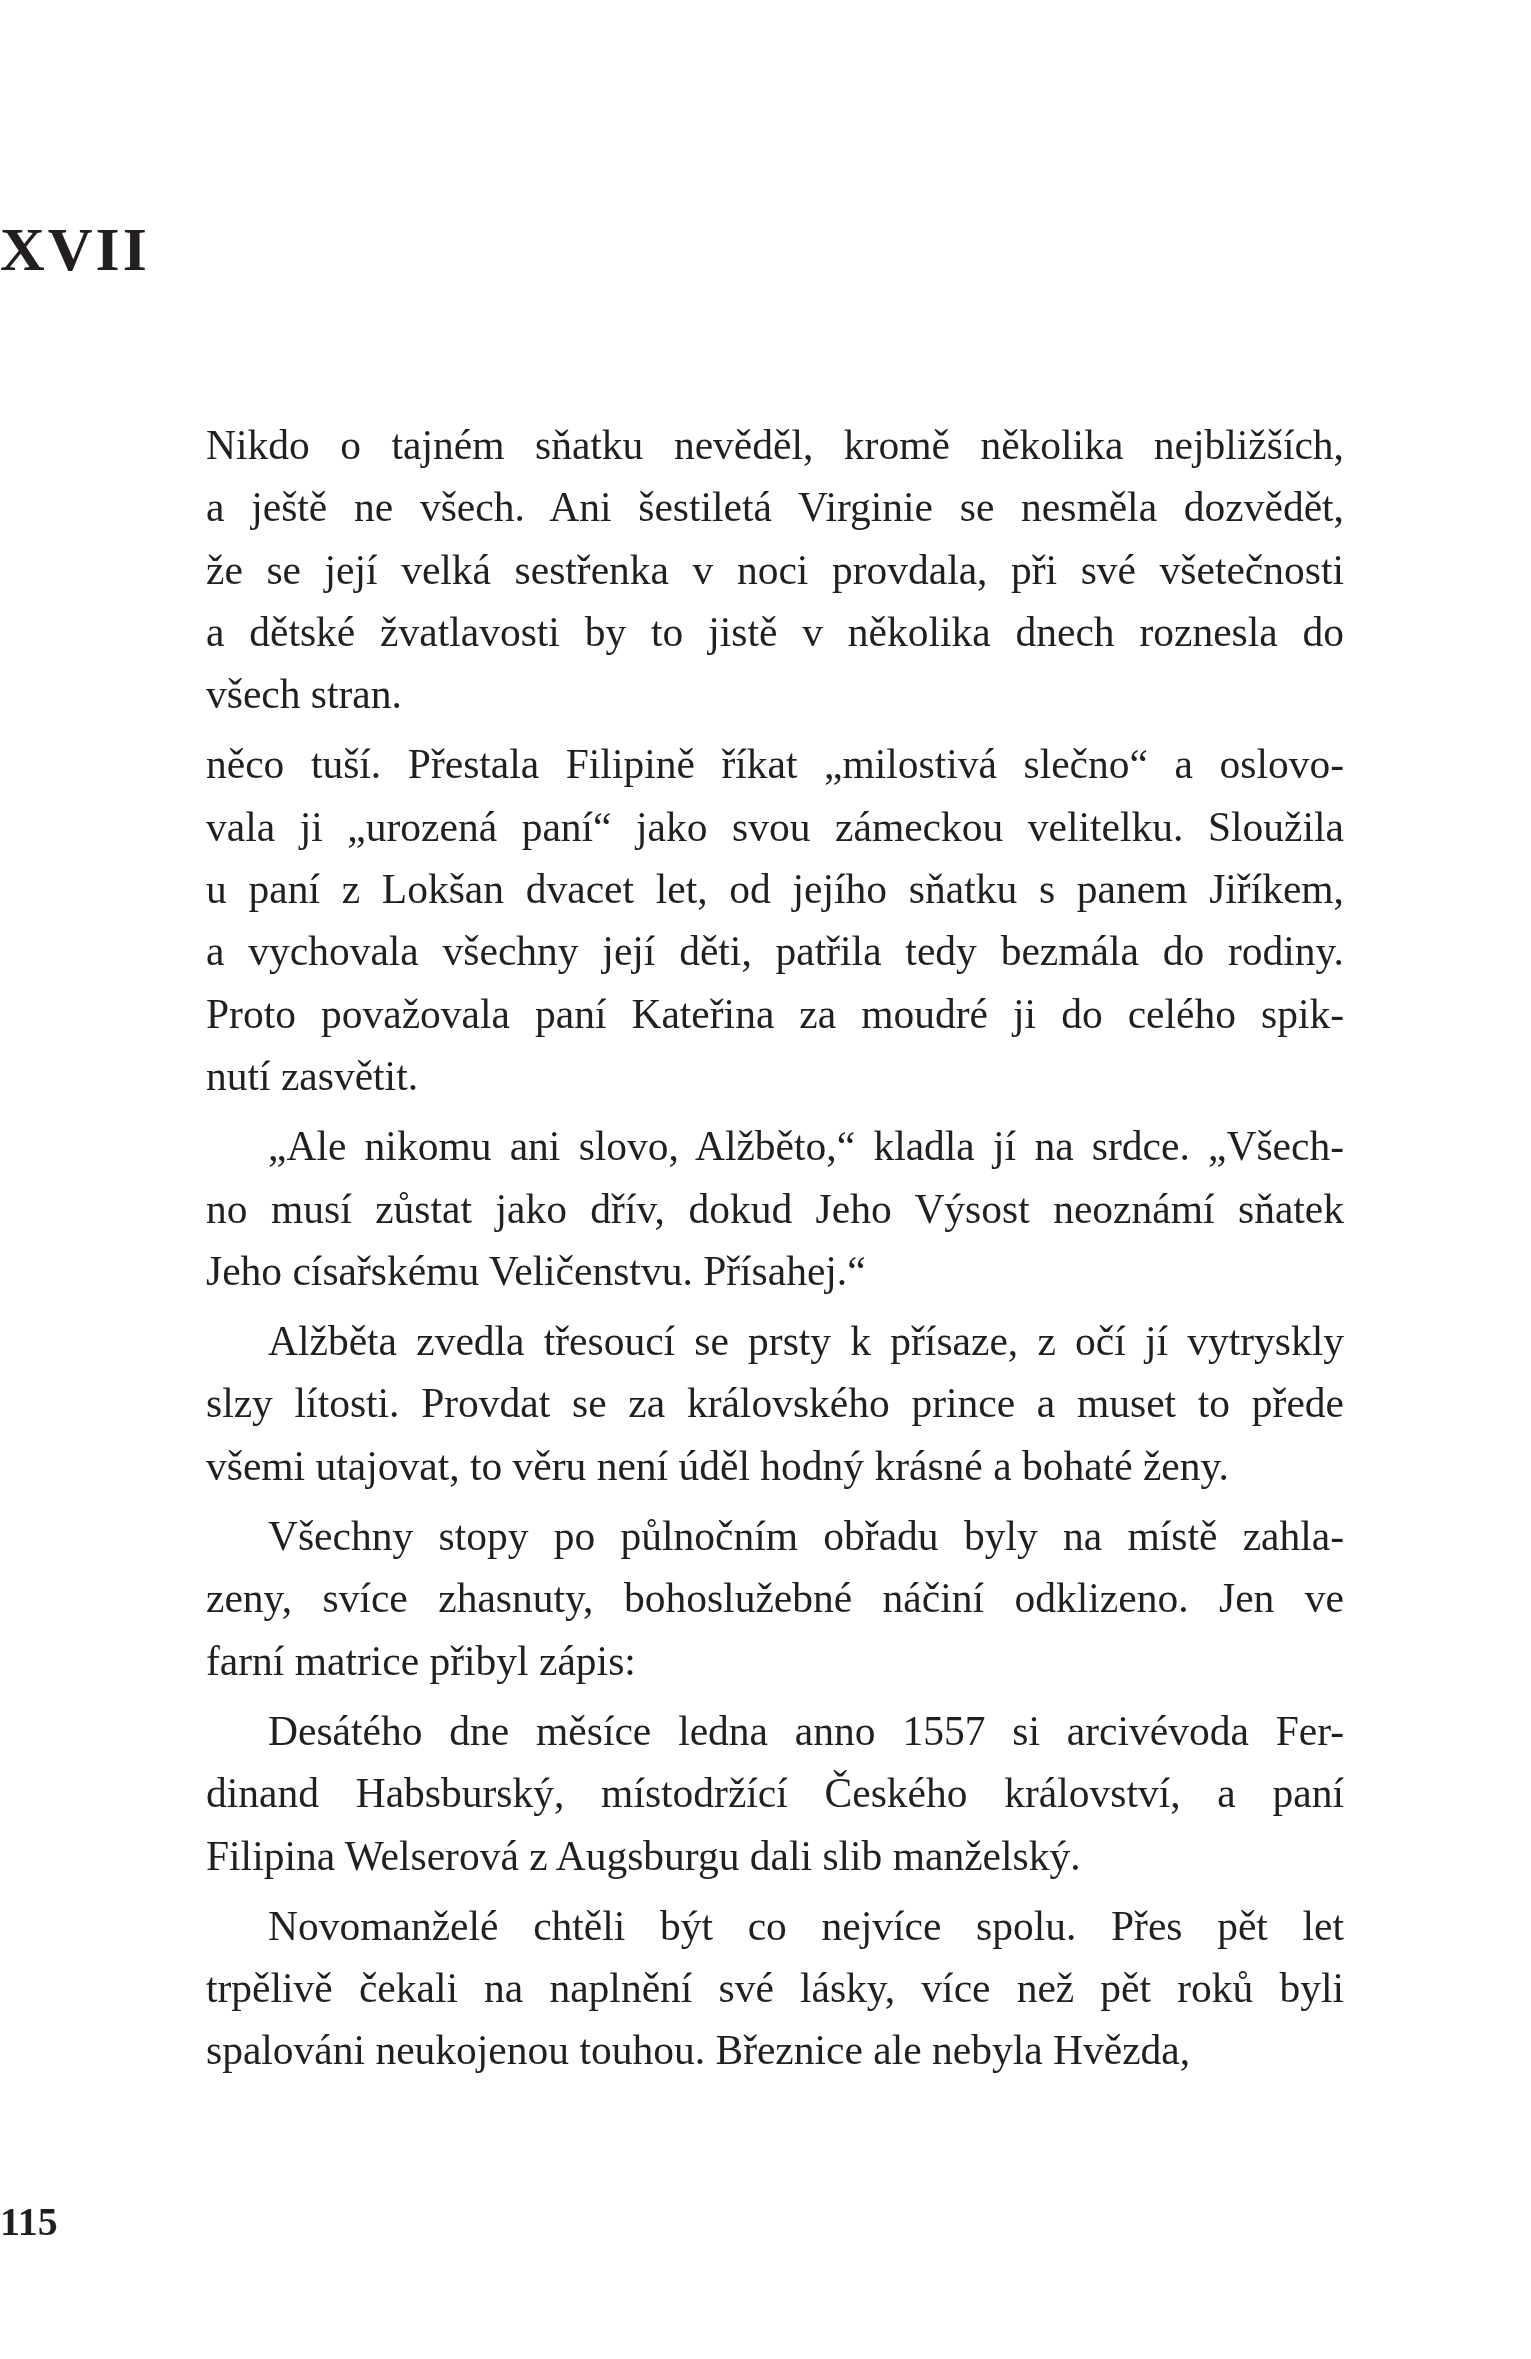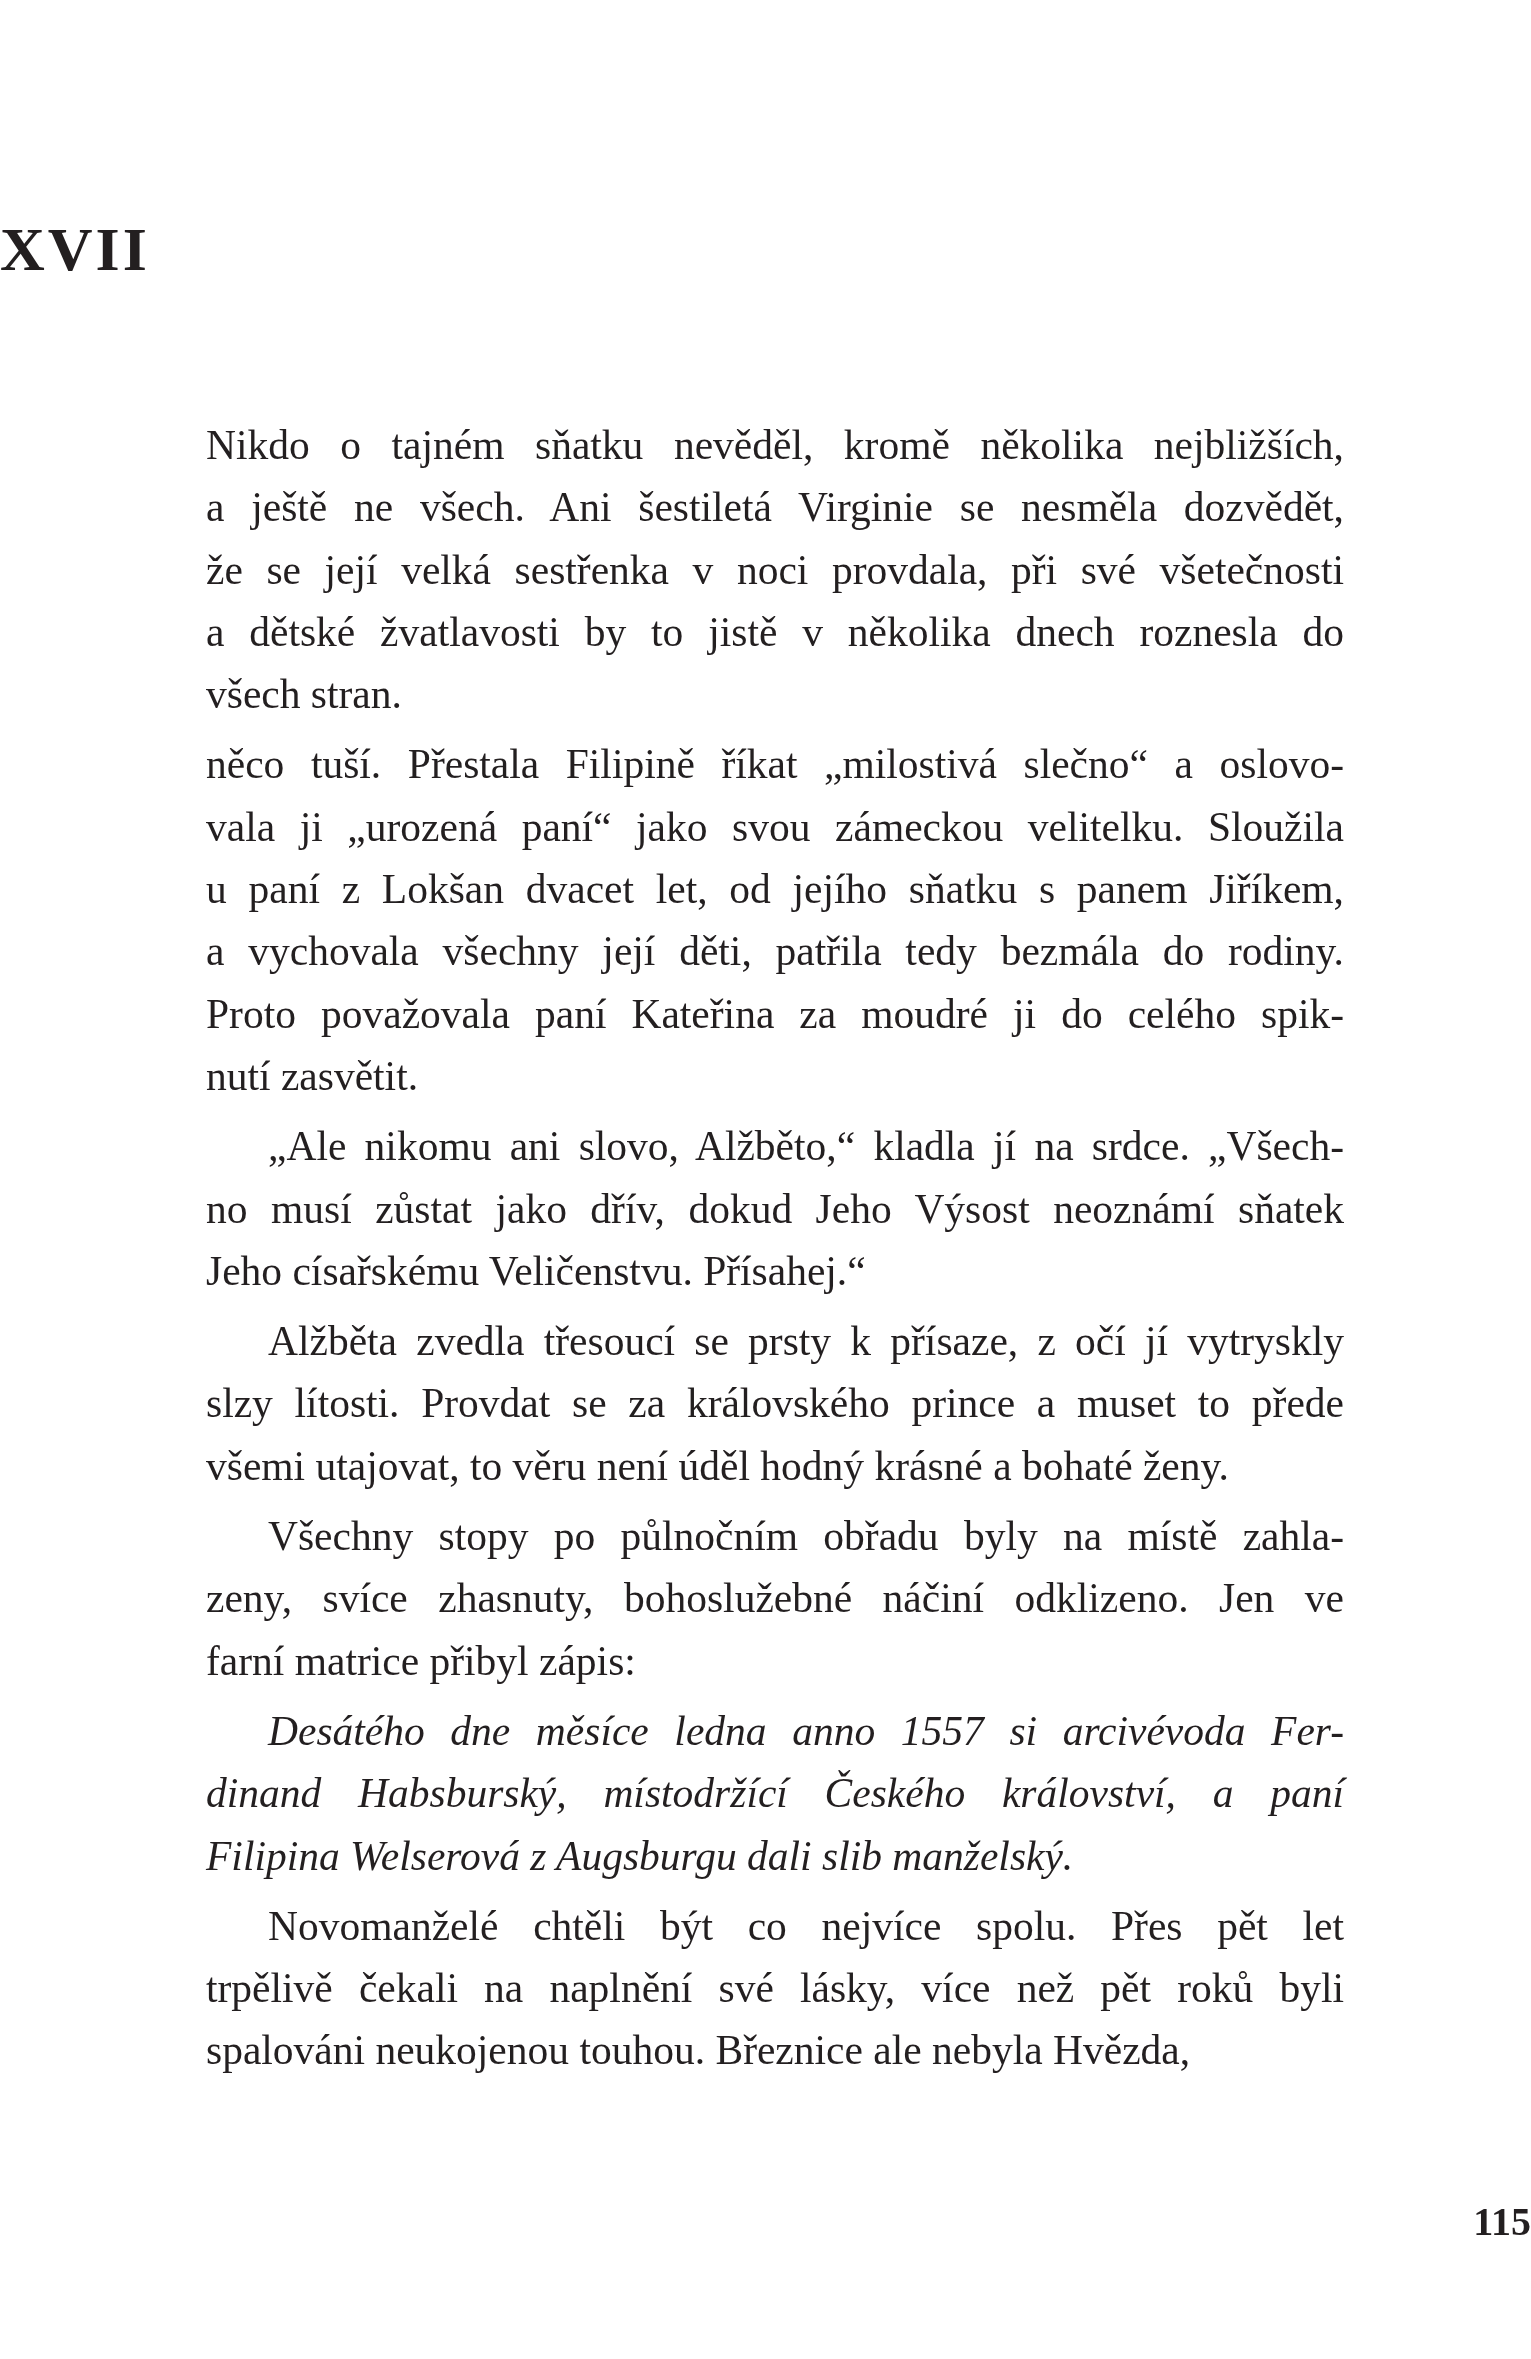--- a/index.html
+++ b/index.html
@@ -46,28 +46,27 @@
       text-align-last: justify;
       white-space: nowrap;
     }
     .para .line.last {
       text-align-last: left;
     }
     .para.indent .line.first {
       text-indent: 62px;
     }
     .para.italic {
-      font-style: italic;
     }
     .page-number {
       position: absolute;
       top: 2202px;
       left: 0;
       width: 1531px;
-      text-align: right;
+      text-align: left;
       font-size: 40px;
       font-weight: bold;
       line-height: 1;
     }
   </style>
 </head>
 <body>
 
 <h1 class="chapter-title">XVII</h1>
 

